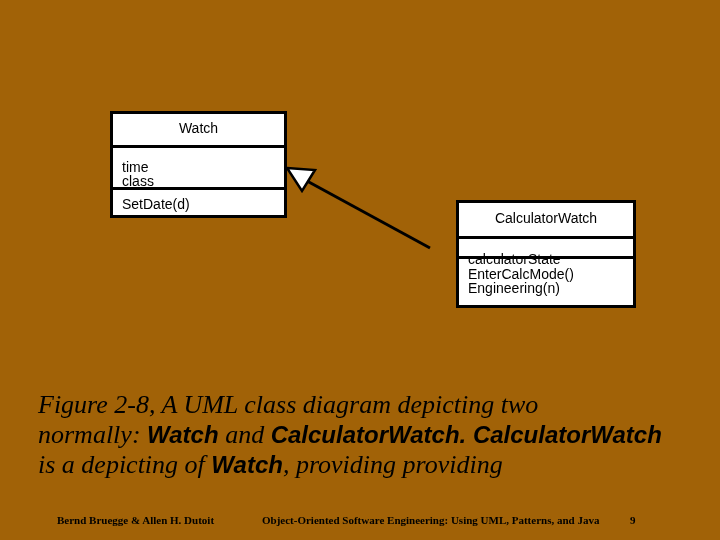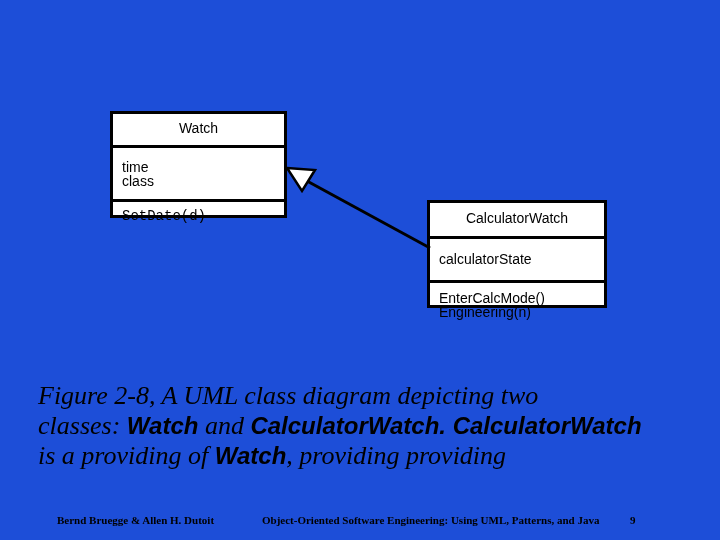--- a/index.html
+++ b/index.html
@@ -1,20 +1,20 @@
 <!DOCTYPE html>
 <html><head>
 <meta charset="utf-8">
 <style>
   html, body { margin: 0; padding: 0; background: #ffffff; }
   .slide {
     position: relative;
     width: 720px;
     height: 540px;
-    background: #1d4ed8;
+    background: #a16207;
     overflow: hidden;
     font-family: "Liberation Sans", "DejaVu Sans", sans-serif;
     color: #000000;
   }
 
   
   .diagram { position: absolute; left: 0; top: 0; width: 720px; height: 540px; }
   .arrow-layer {
     position: absolute; left: 0; top: 0;
     width: 720px; height: 540px;
@@ -26,32 +26,32 @@
     border: 3px solid #000000;
     font-size: 14px;
     line-height: 14px;
   }
   .uml-class .compartment { box-sizing: border-box; }
   .uml-class .compartment + .compartment { border-top: 3px solid #000000; }
   .c-title { text-align: center; }
   .c-body { padding-left: 9px; }
   .box-watch { left: 110px; top: 111px; width: 171px; height: 101px; }
   .box-watch .c-title { height: 31px; line-height: 29px; }
-  .box-watch .c-attrs { height: 54px; padding-top: 12px; }
-  .box-watch .c-ops   { height: 35px; padding-top: 7px; font-family: Liberation Mono, monospace; }
-  .box-calc { left: 427px; top: 200px; width: 174px; height: 102px; }
+  .box-watch .c-attrs { height: 42px; padding-top: 12px; }
+  .box-watch .c-ops   { height: 35px; padding-top: 7px; }
+  .box-calc { left: 456px; top: 200px; width: 174px; height: 102px; }
   .box-calc .c-title { height: 33px; line-height: 31px; }
-  .box-calc .c-attrs { height: 44px; padding-top: 13px; }
+  .box-calc .c-attrs { height: 20px; padding-top: 13px; }
   .box-calc .c-ops   { height: 52px; padding-top: 8px; }
 
   
   .caption {
     position: absolute;
     left: 38px;
-    top: 381px;
+    top: 390px;
     width: 660px;
   }
   .cap-line { white-space: nowrap; height: 30px; line-height: 30px; }
   .serif {
     font-family: "Liberation Serif", "DejaVu Serif", serif;
     font-style: italic;
     font-weight: normal;
     font-size: 26px;
   }
   .sans {
@@ -107,24 +107,24 @@
       <line x1="430" y1="248" x2="307" y2="181" stroke="#000000" stroke-width="3"></line>
       <polygon points="287,168 315,170 302,191" fill="#ffffff" stroke="#000000" stroke-width="2.5" stroke-linejoin="miter"></polygon>
     </svg>
   </div>
 
   <div class="caption">
     <div class="cap-line">
       <span class="serif">Figure 2-8, A UML class diagram depicting two</span>
     </div>
     <div class="cap-line">
-      <span class="serif">classes: </span><span class="sans">Watch</span><span class="serif"> and </span><span class="sans">CalculatorWatch. CalculatorWatch</span>
+      <span class="serif">normally: </span><span class="sans">Watch</span><span class="serif"> and </span><span class="sans">CalculatorWatch. CalculatorWatch</span>
     </div>
     <div class="cap-line">
-      <span class="serif">is a providing of </span><span class="sans">Watch</span><span class="serif">, providing providing</span>
+      <span class="serif">is a depicting of </span><span class="sans">Watch</span><span class="serif">, providing providing</span>
     </div>
   </div>
 
   <div class="footer">
     <span class="f-authors">Bernd Bruegge &amp; Allen H. Dutoit</span>
     <span class="f-book">Object-Oriented Software Engineering: Using UML, Patterns, and Java</span>
     <span class="f-page">9</span>
   </div>
 
 </div>

